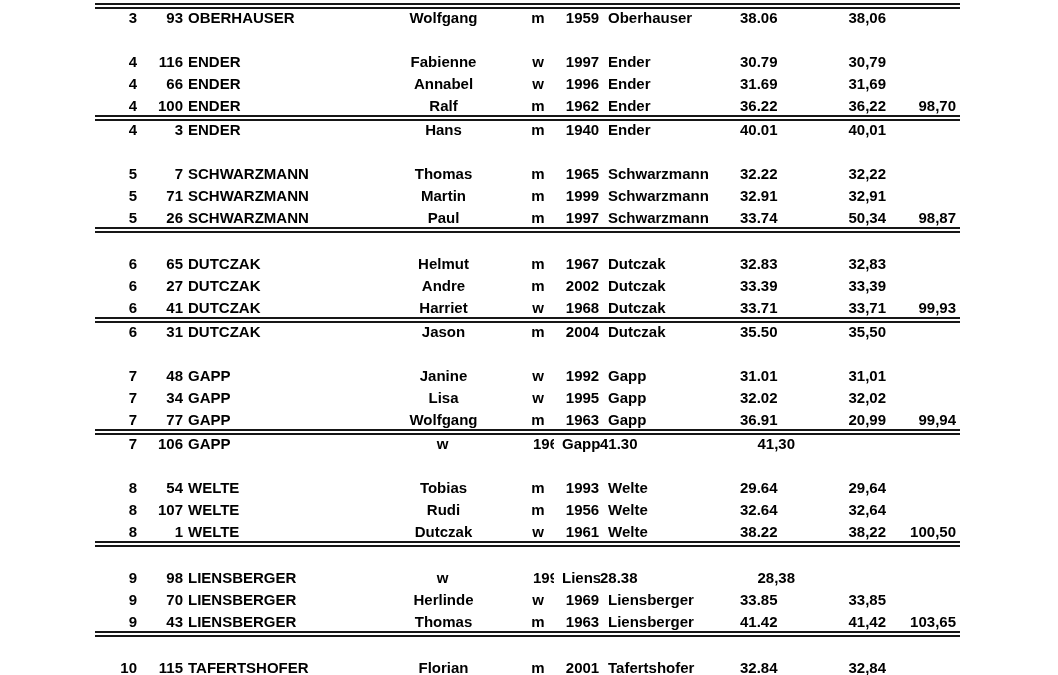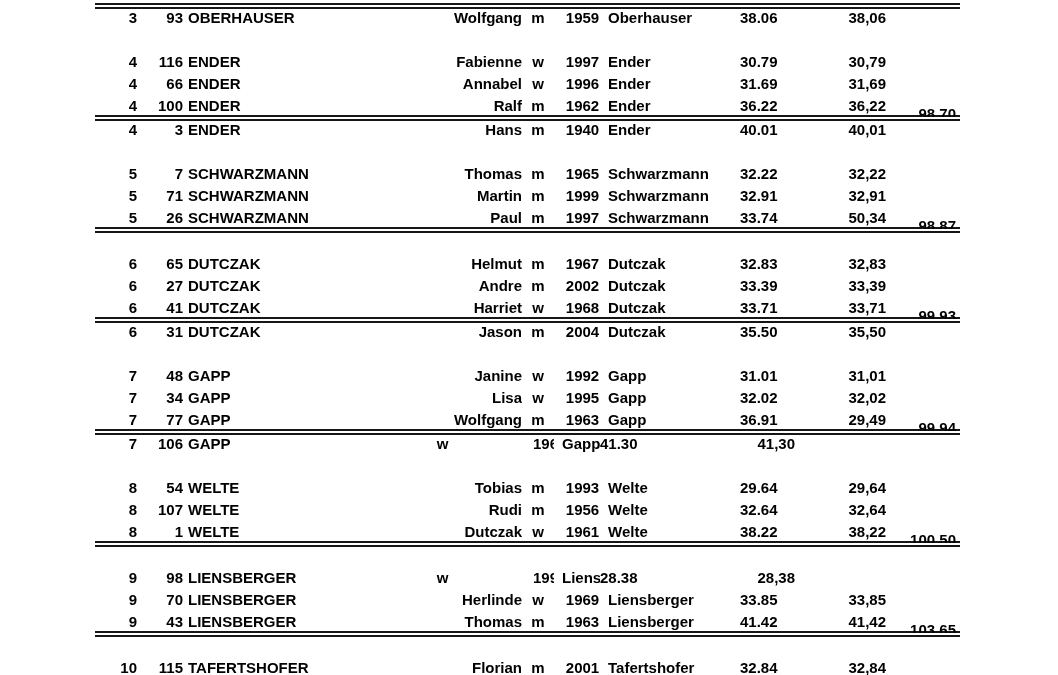--- a/index.html
+++ b/index.html
@@ -37,27 +37,27 @@
     line-height: 22px;
     font-size: 15px;
     font-weight: 700;
     color: #000000;
     white-space: nowrap;
   }
   .cell { display: block; overflow: hidden; }
   .c-rank        { text-align: right; }
   .c-bib         { text-align: right; }
   .c-last_name   { text-align: left; padding-left: 5px; }
-  .c-first_name  { text-align: right; padding-left: 2px; }
+  .c-first_name  { text-align: center; padding-left: 2px; }
   .c-gender      { text-align: center; }
   .c-year        { text-align: center; padding-left: 11px; }
   .c-family_name { text-align: left; padding-left: 8px; }
   .c-time        { text-align: left; }
   .c-time_comma  { text-align: right; }
-  .c-total       { text-align: right; margin-top: 8px; }
+  .c-total       { text-align: right; }
 </style>
 </head>
 <body>
 
 <div class="page">
   <div class="sheet" id="sheet">
       <div class="divider"></div>
       <div class="row">
         <span class="cell c-rank">3</span>
         <span class="cell c-bib">93</span>
@@ -235,21 +235,21 @@
       </div>
       <div class="row">
         <span class="cell c-rank">7</span>
         <span class="cell c-bib">77</span>
         <span class="cell c-last_name">GAPP</span>
         <span class="cell c-first_name">Wolfgang</span>
         <span class="cell c-gender">m</span>
         <span class="cell c-year">1963</span>
         <span class="cell c-family_name">Gapp</span>
         <span class="cell c-time">36.91</span>
-        <span class="cell c-time_comma">29,49</span>
+        <span class="cell c-time_comma">20,99</span>
         <span class="cell c-total">99,94</span>
       </div>
       <div class="divider"></div>
       <div class="row">
         <span class="cell c-rank">7</span>
         <span class="cell c-bib">106</span>
         <span class="cell c-last_name">GAPP</span>
         <span class="cell c-gender">w</span>
         <span class="cell c-year">1960</span>
         <span class="cell c-family_name">Gapp</span>

